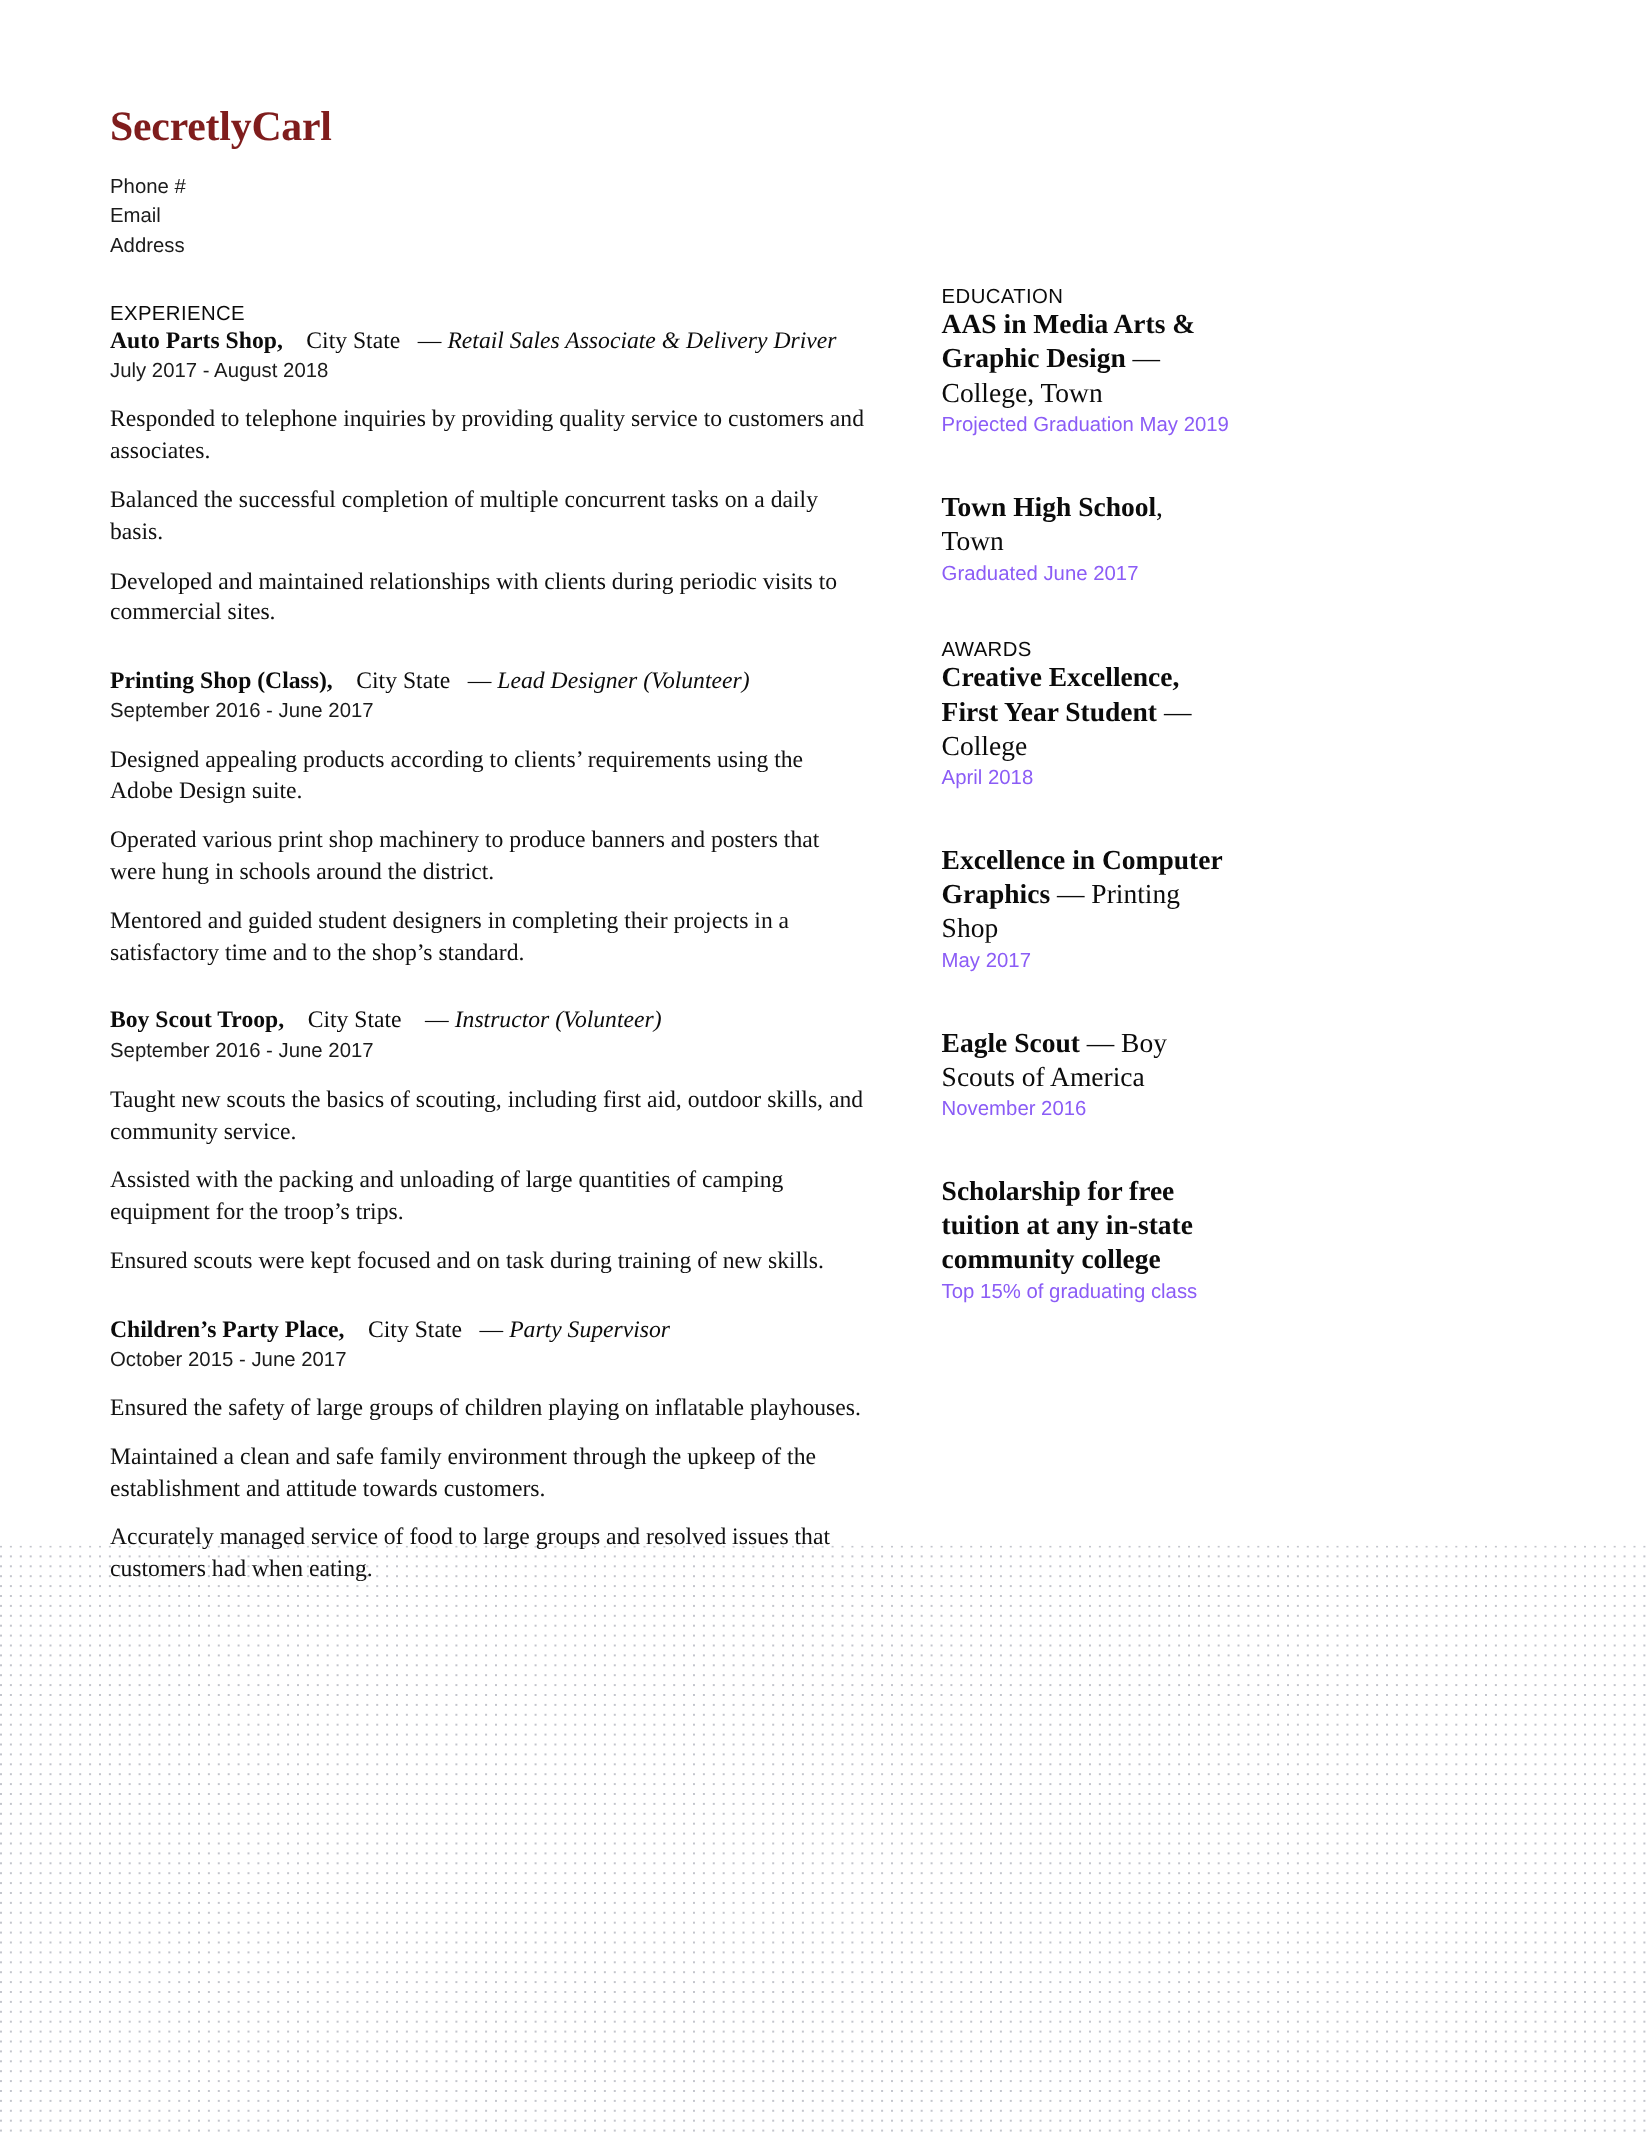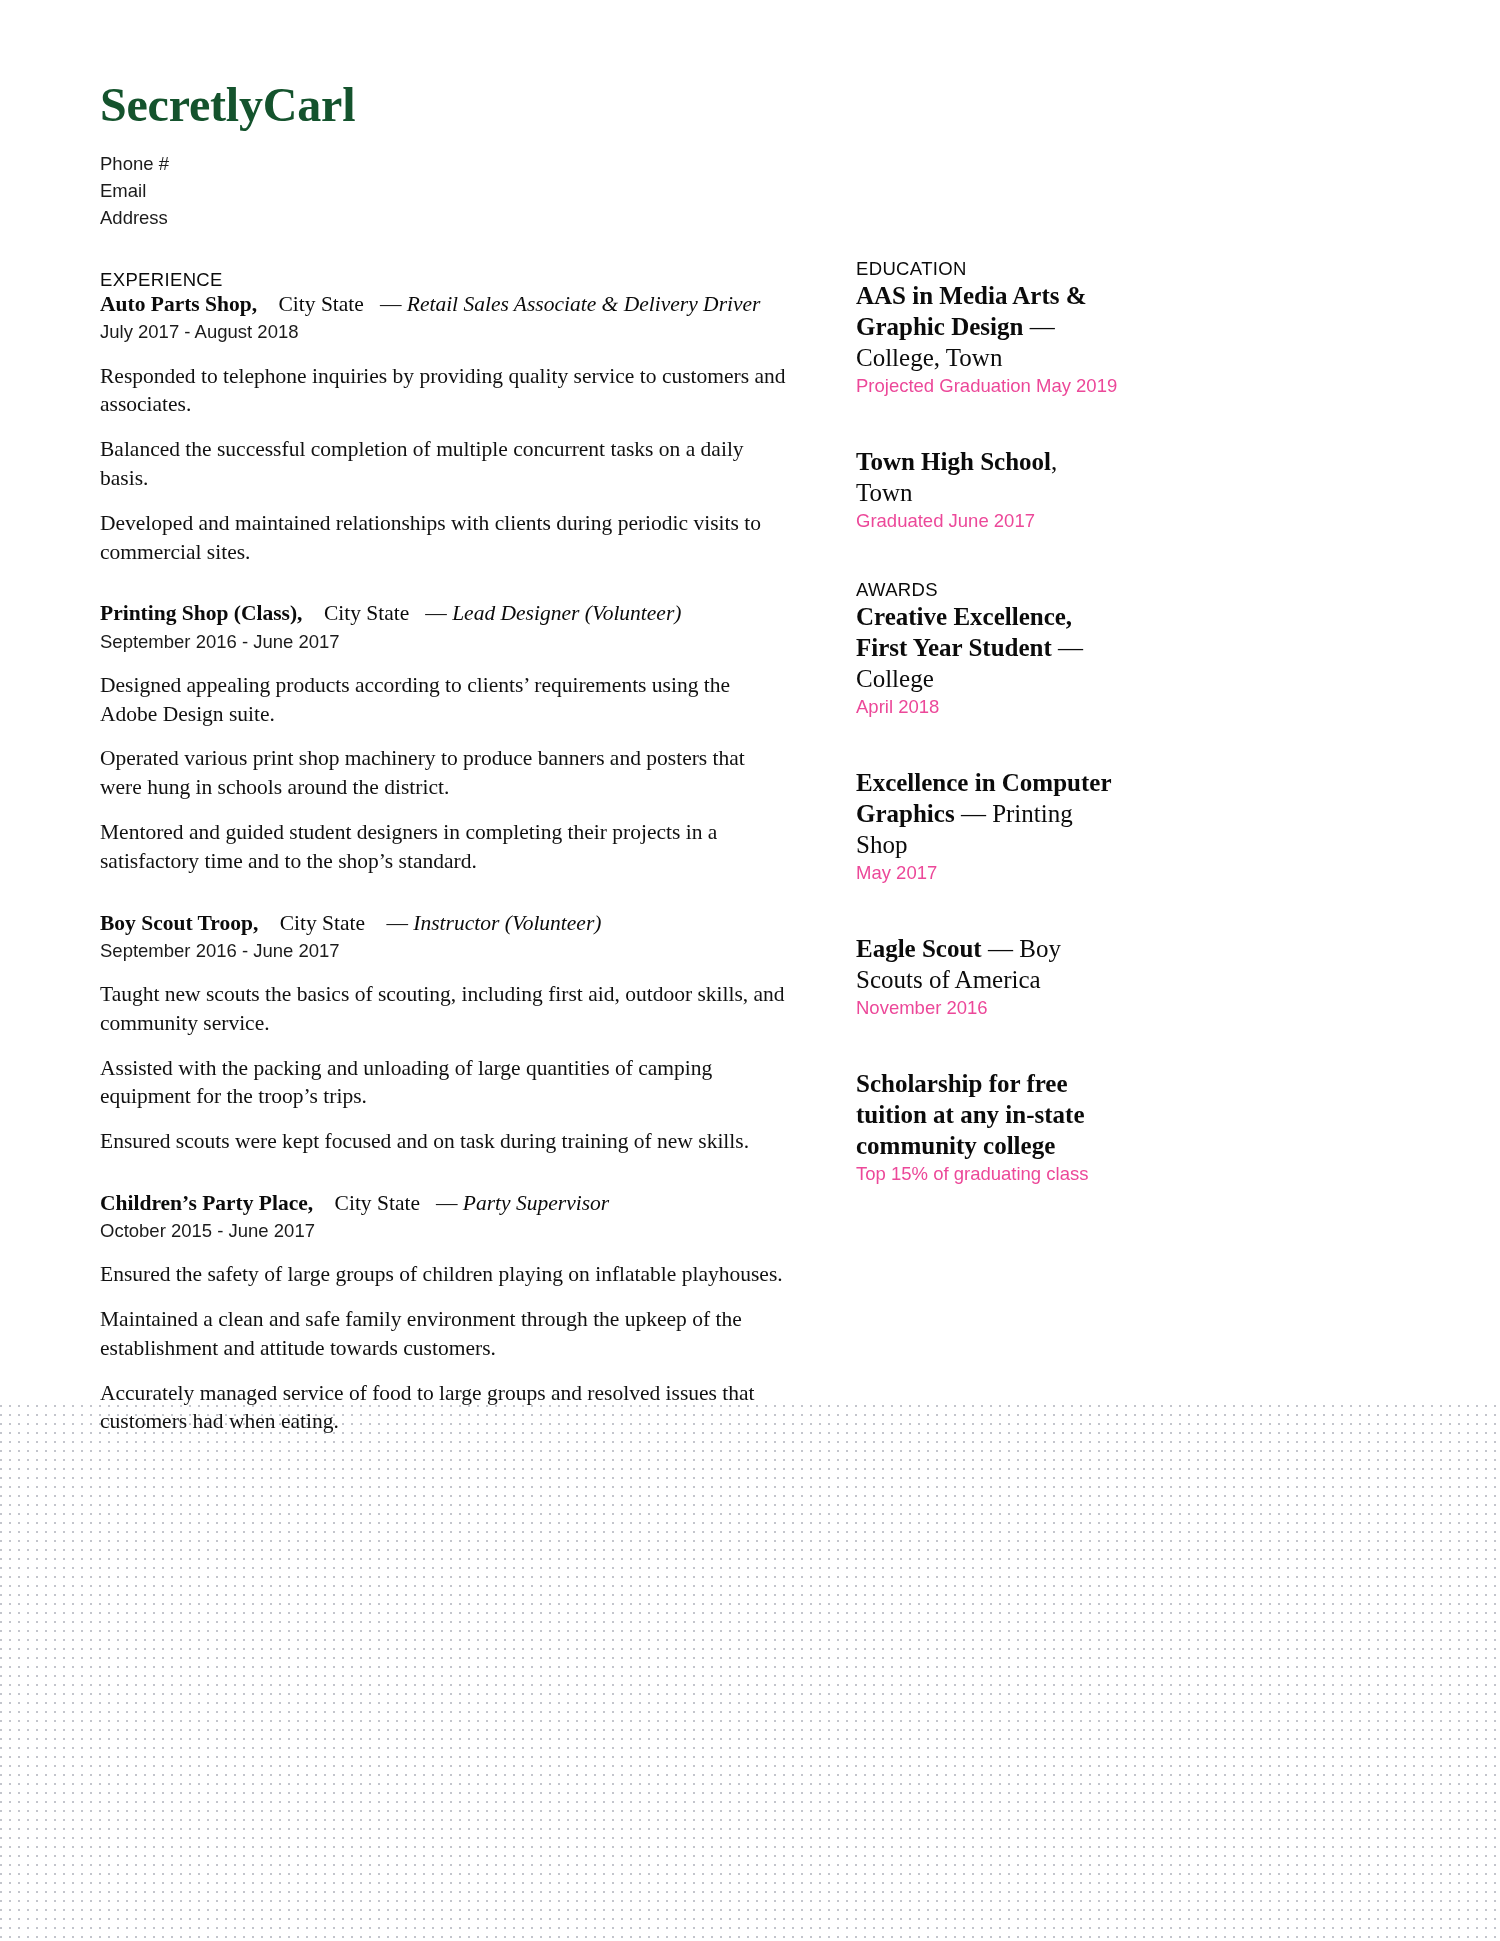--- a/index.html
+++ b/index.html
@@ -67,25 +67,25 @@
     position: absolute;
     left: 856px;
     top: 258px;
     width: 262px;
   }
 
   
   .name {
     font-family: "Liberation Serif", serif;
     font-weight: 700;
-    font-size: 48px;
+    font-size: 38px;
     line-height: 1.12;
     letter-spacing: -0.2px;
-    margin: 0 0 18px 0;
-    color: #14532d;
+    margin: 16px 0 18px 0;
+    color: #7f1d1d;
   }
   .contact-line {
     font-family: "Liberation Sans", sans-serif;
     font-size: 18.5px;
     line-height: 1.47;
     color: #1b1b1b;
   }
 
   
   .section-head {
@@ -152,21 +152,21 @@
     color: #0b0b0b;
     margin: 0;
   }
   .r-head .title { font-weight: 700; }
   .r-head .sub { font-weight: 400; }
 
   .r-meta {
     font-family: "Liberation Sans", sans-serif;
     font-size: 18.5px;
     line-height: 1.42;
-    color: #ec4899;
+    color: #8b5cf6;
     margin: 0;
   }
 
   .r-first { margin-top: 0; }
 </style>
 </head>
 <body>
 
 <div id="page">
   <div id="dot-band"></div>

